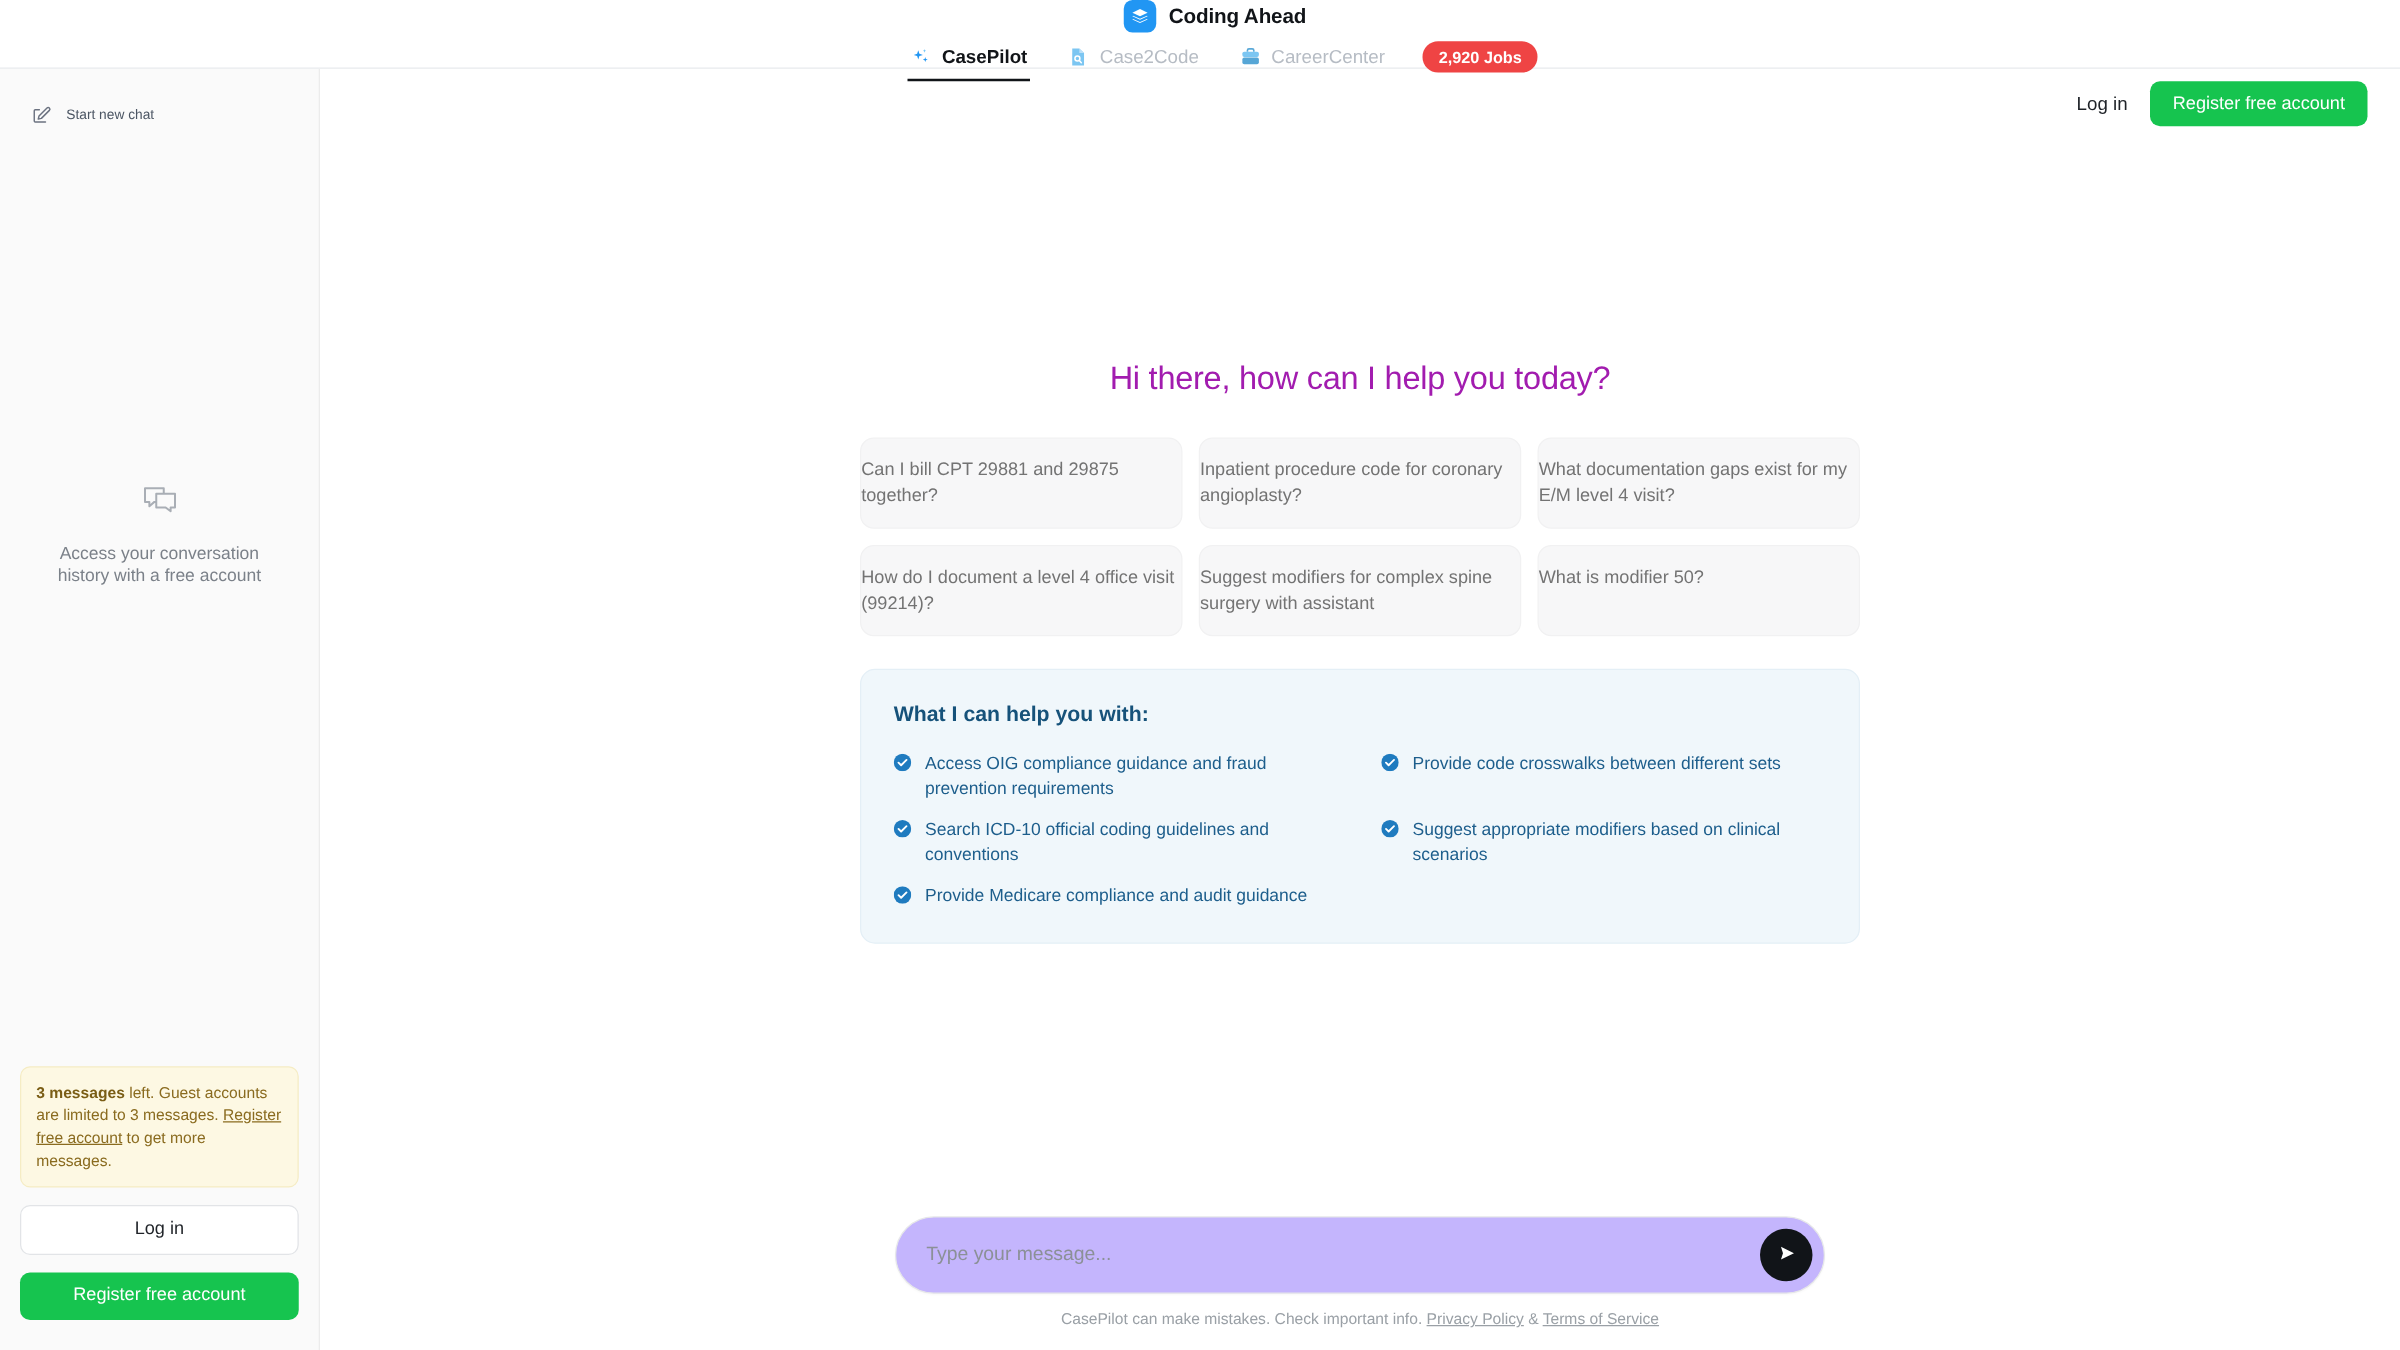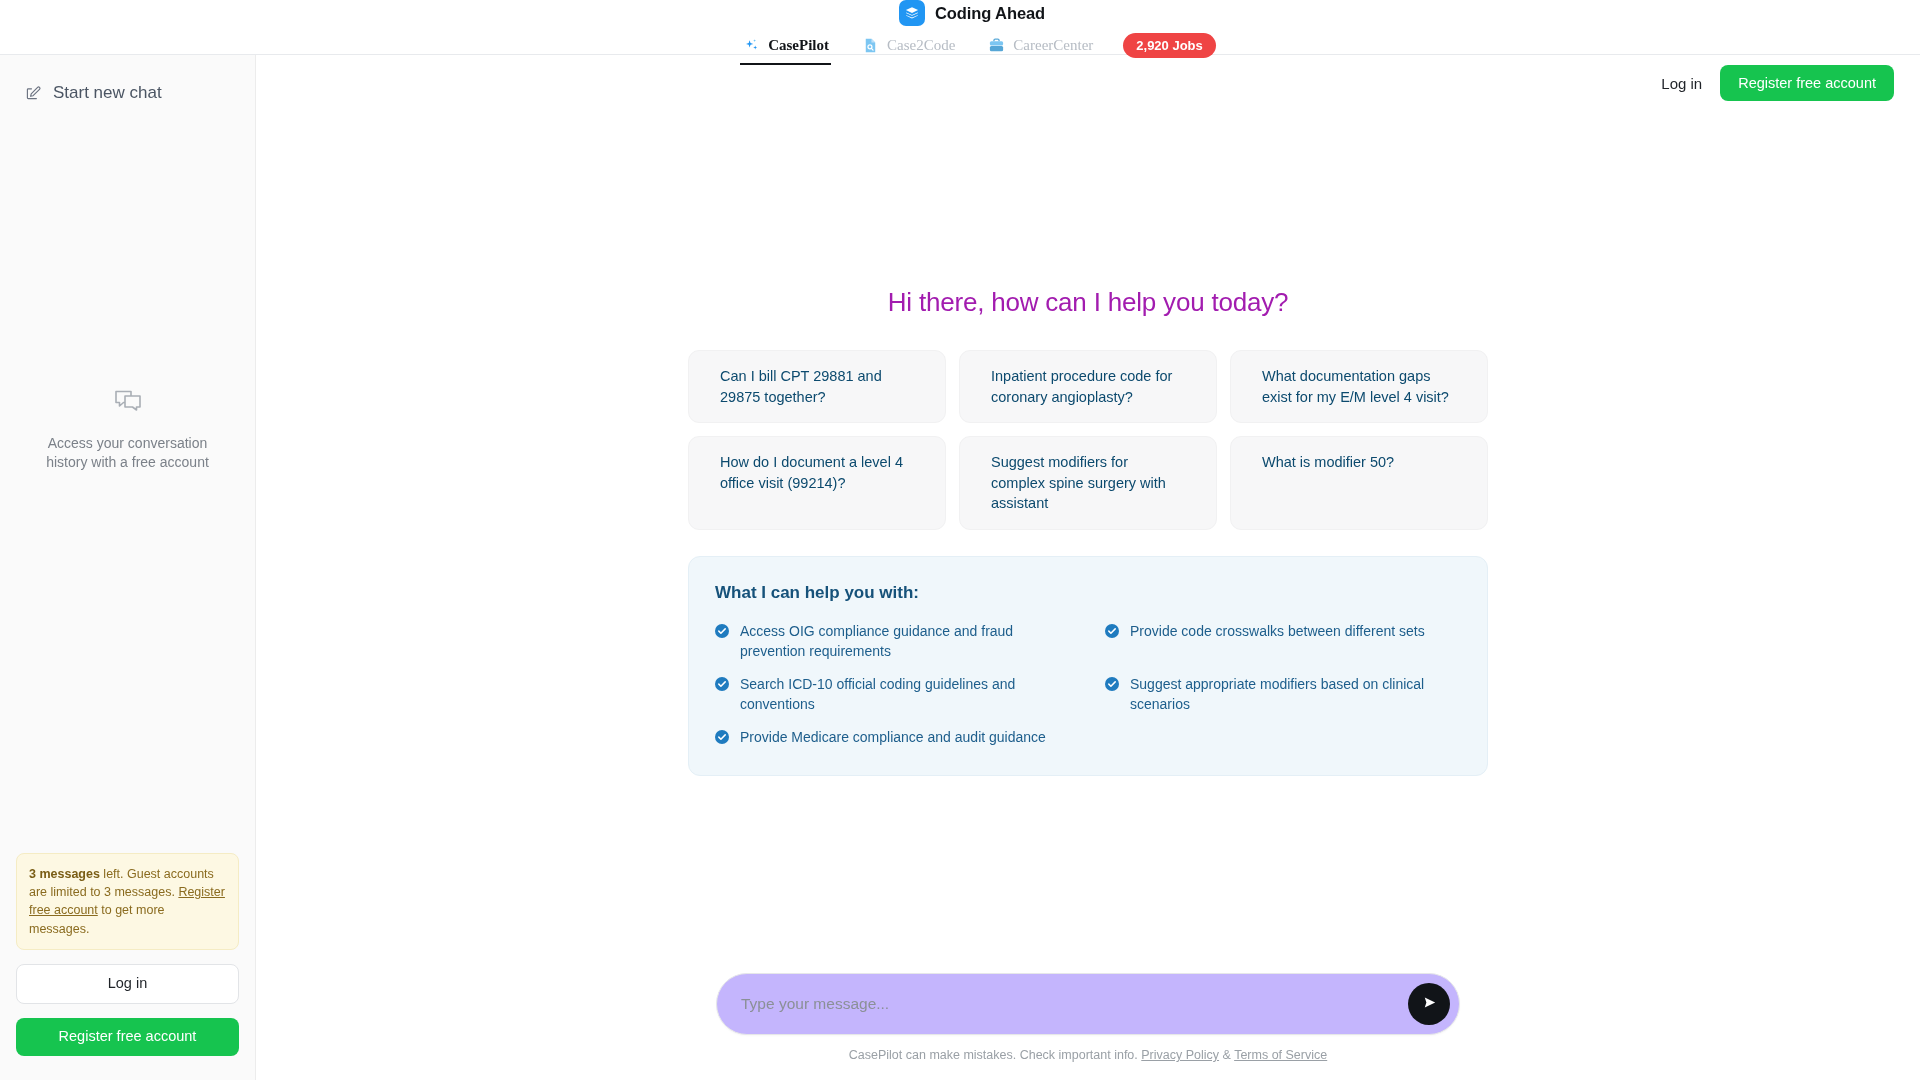--- a/index.html
+++ b/index.html
@@ -73,21 +73,20 @@
     display: flex;
     align-items: center;
     gap: 8px;
     padding: 17px 16px;
     height: 39px;
     font-size: 15px;
     color: #b6bcc4;
     white-space: nowrap;
     cursor: pointer;
     position: relative;
-    font-family: Liberation Serif, serif;
   }
   .nav-item.active {
     color: #111418;
     font-weight: 700;
   }
   .nav-item.active::after {
     content: "";
     position: absolute;
     left: 14px; right: 14px;
     bottom: 0;
@@ -153,21 +152,21 @@
     display: flex;
     flex-direction: column;
   }
 
   .new-chat {
     display: flex;
     align-items: center;
     gap: 12px;
     margin: 22px 16px 14px 16px;
     padding: 6px 8px;
-    font-size: 17px;
+    font-size: 11px;
     color: #4b5563;
     cursor: pointer;
     border-radius: 7px;
   }
   .new-chat-icon {
     width: 17px; height: 17px;
     display: flex; align-items: center; justify-content: center;
     flex: none;
   }
 
@@ -265,24 +264,24 @@
   .suggestions {
     display: grid;
     grid-template-columns: repeat(3, 1fr);
     gap: 13px;
     margin-bottom: 26px;
   }
   .suggestion {
     background: #f7f7f8;
     border: 1px solid #f1f1f2;
     border-radius: 11px;
-    padding: 15px 31px;
+    padding: 15px 0;
     font-size: 14.5px;
     line-height: 1.42;
-    color: #0c4a6e;
+    color: #737373;
     cursor: pointer;
     min-height: 66px;
   }
 
   .help-panel {
     background: #f0f7fb;
     border: 1px solid #e4eff6;
     border-radius: 12px;
     padding: 26px 26px 28px 26px;
   }

